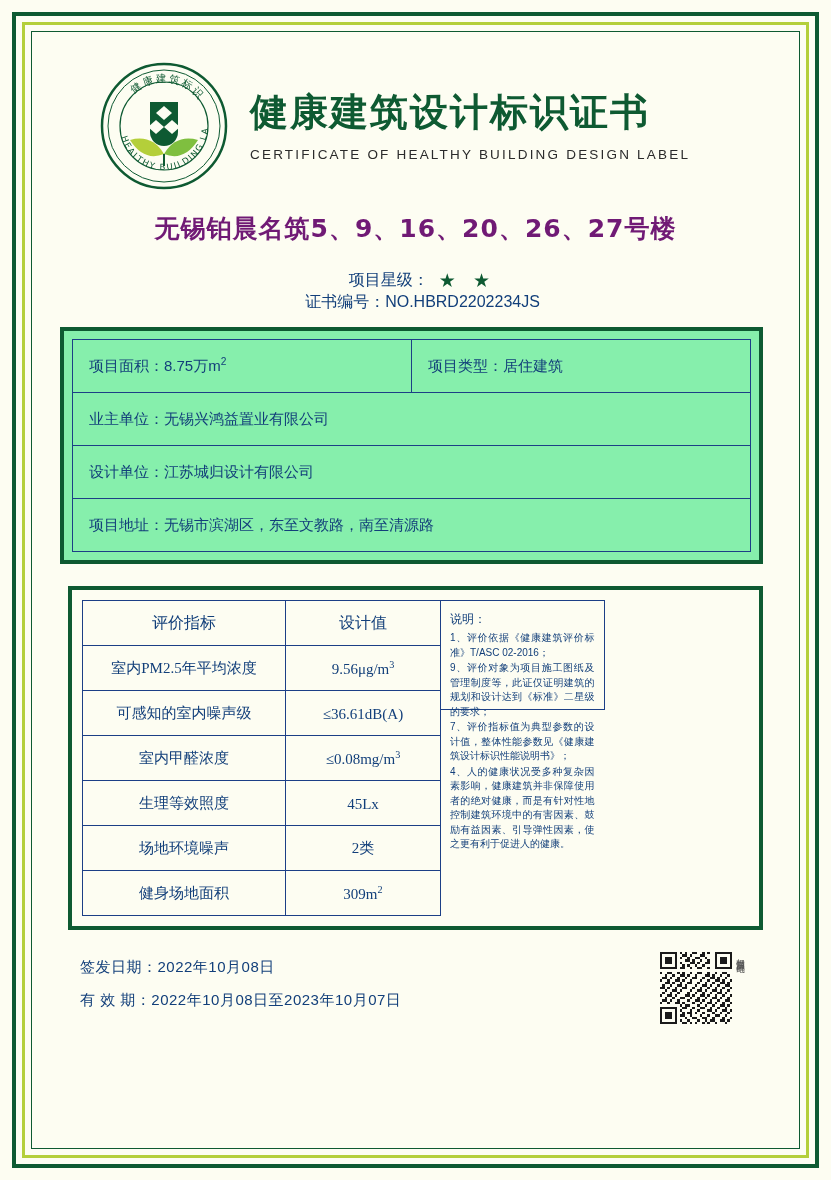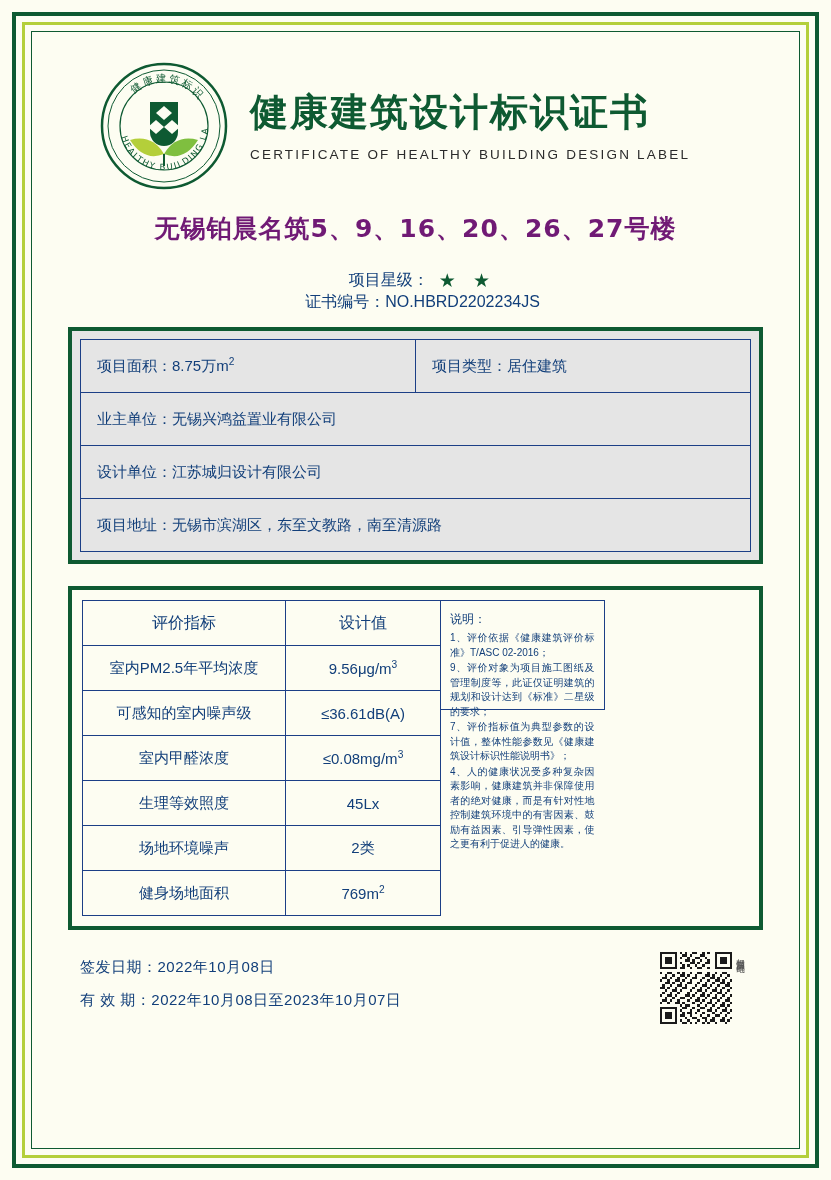--- a/index.html
+++ b/index.html
@@ -96,23 +96,23 @@
     font-size: 16px;
     color: #123f7a;
     flex-direction: column;
   }
   .star-left { display: flex; align-items: center; }
   .stars { margin-left: 10px; letter-spacing: 6px; color: #0e5a32; font-size: 19px; }
   .cert-no { font-size: 16px; color: #123f7a; }
 
   
   .info-box {
-    margin: 14px 28px 0 28px;
+    margin: 14px 28px 0 20px;
     border: 4px solid #0e5a32;
-    background: #e5e5e5;
+    background: #86efac;
     padding: 8px;
   }
   .info-table {
     width: 100%;
     border-collapse: collapse;
     table-layout: fixed;
   }
   .info-table td {
     border: 1px solid #1c3f86;
     padding: 13px 16px;
@@ -139,21 +139,21 @@
     width: 352px;
     flex: 0 0 352px;
   }
   .metrics-table th, .metrics-table td {
     border: 1px solid #1c3f86;
     color: #123f7a;
     text-align: center;
     font-weight: normal;
     font-size: 15px;
     height: 42px;
-    font-family: Liberation Sans, sans-serif;
+    font-family: Liberation Serif, serif;
   }
   .metrics-table th { font-size: 16px; }
   .metrics-table .col-a { width: 200px; }
   .metrics-table .col-b { width: 152px; }
   .note-cell {
     flex: 1;
     border: 1px solid #1c3f86;
     border-left: none;
     padding: 10px 9px;
     box-sizing: border-box;
@@ -308,21 +308,21 @@
           <tr>
             <td>生理等效照度</td>
             <td><span>45Lx</span><sup></sup></td>
           </tr>
           <tr>
             <td>场地环境噪声</td>
             <td><span>2类</span><sup></sup></td>
           </tr>
           <tr>
             <td>健身场地面积</td>
-            <td><span>769m</span><sup>2</sup></td>
+            <td><span>309m</span><sup>2</sup></td>
           </tr>
         </tbody>
           </table>
         <div class="metrics-right">
           <div class="note-cell">
             <div class="note-title">说明：</div>
             <ul class="note-list">
               <li>1、评价依据《健康建筑评价标准》T/ASC 02-2016；</li>
               <li>9、评价对象为项目施工图纸及管理制度等，此证仅证明建筑的规划和设计达到《标准》二星级的要求；</li>
               <li>7、评价指标值为典型参数的设计值，整体性能参数见《健康建筑设计标识性能说明书》；</li>

